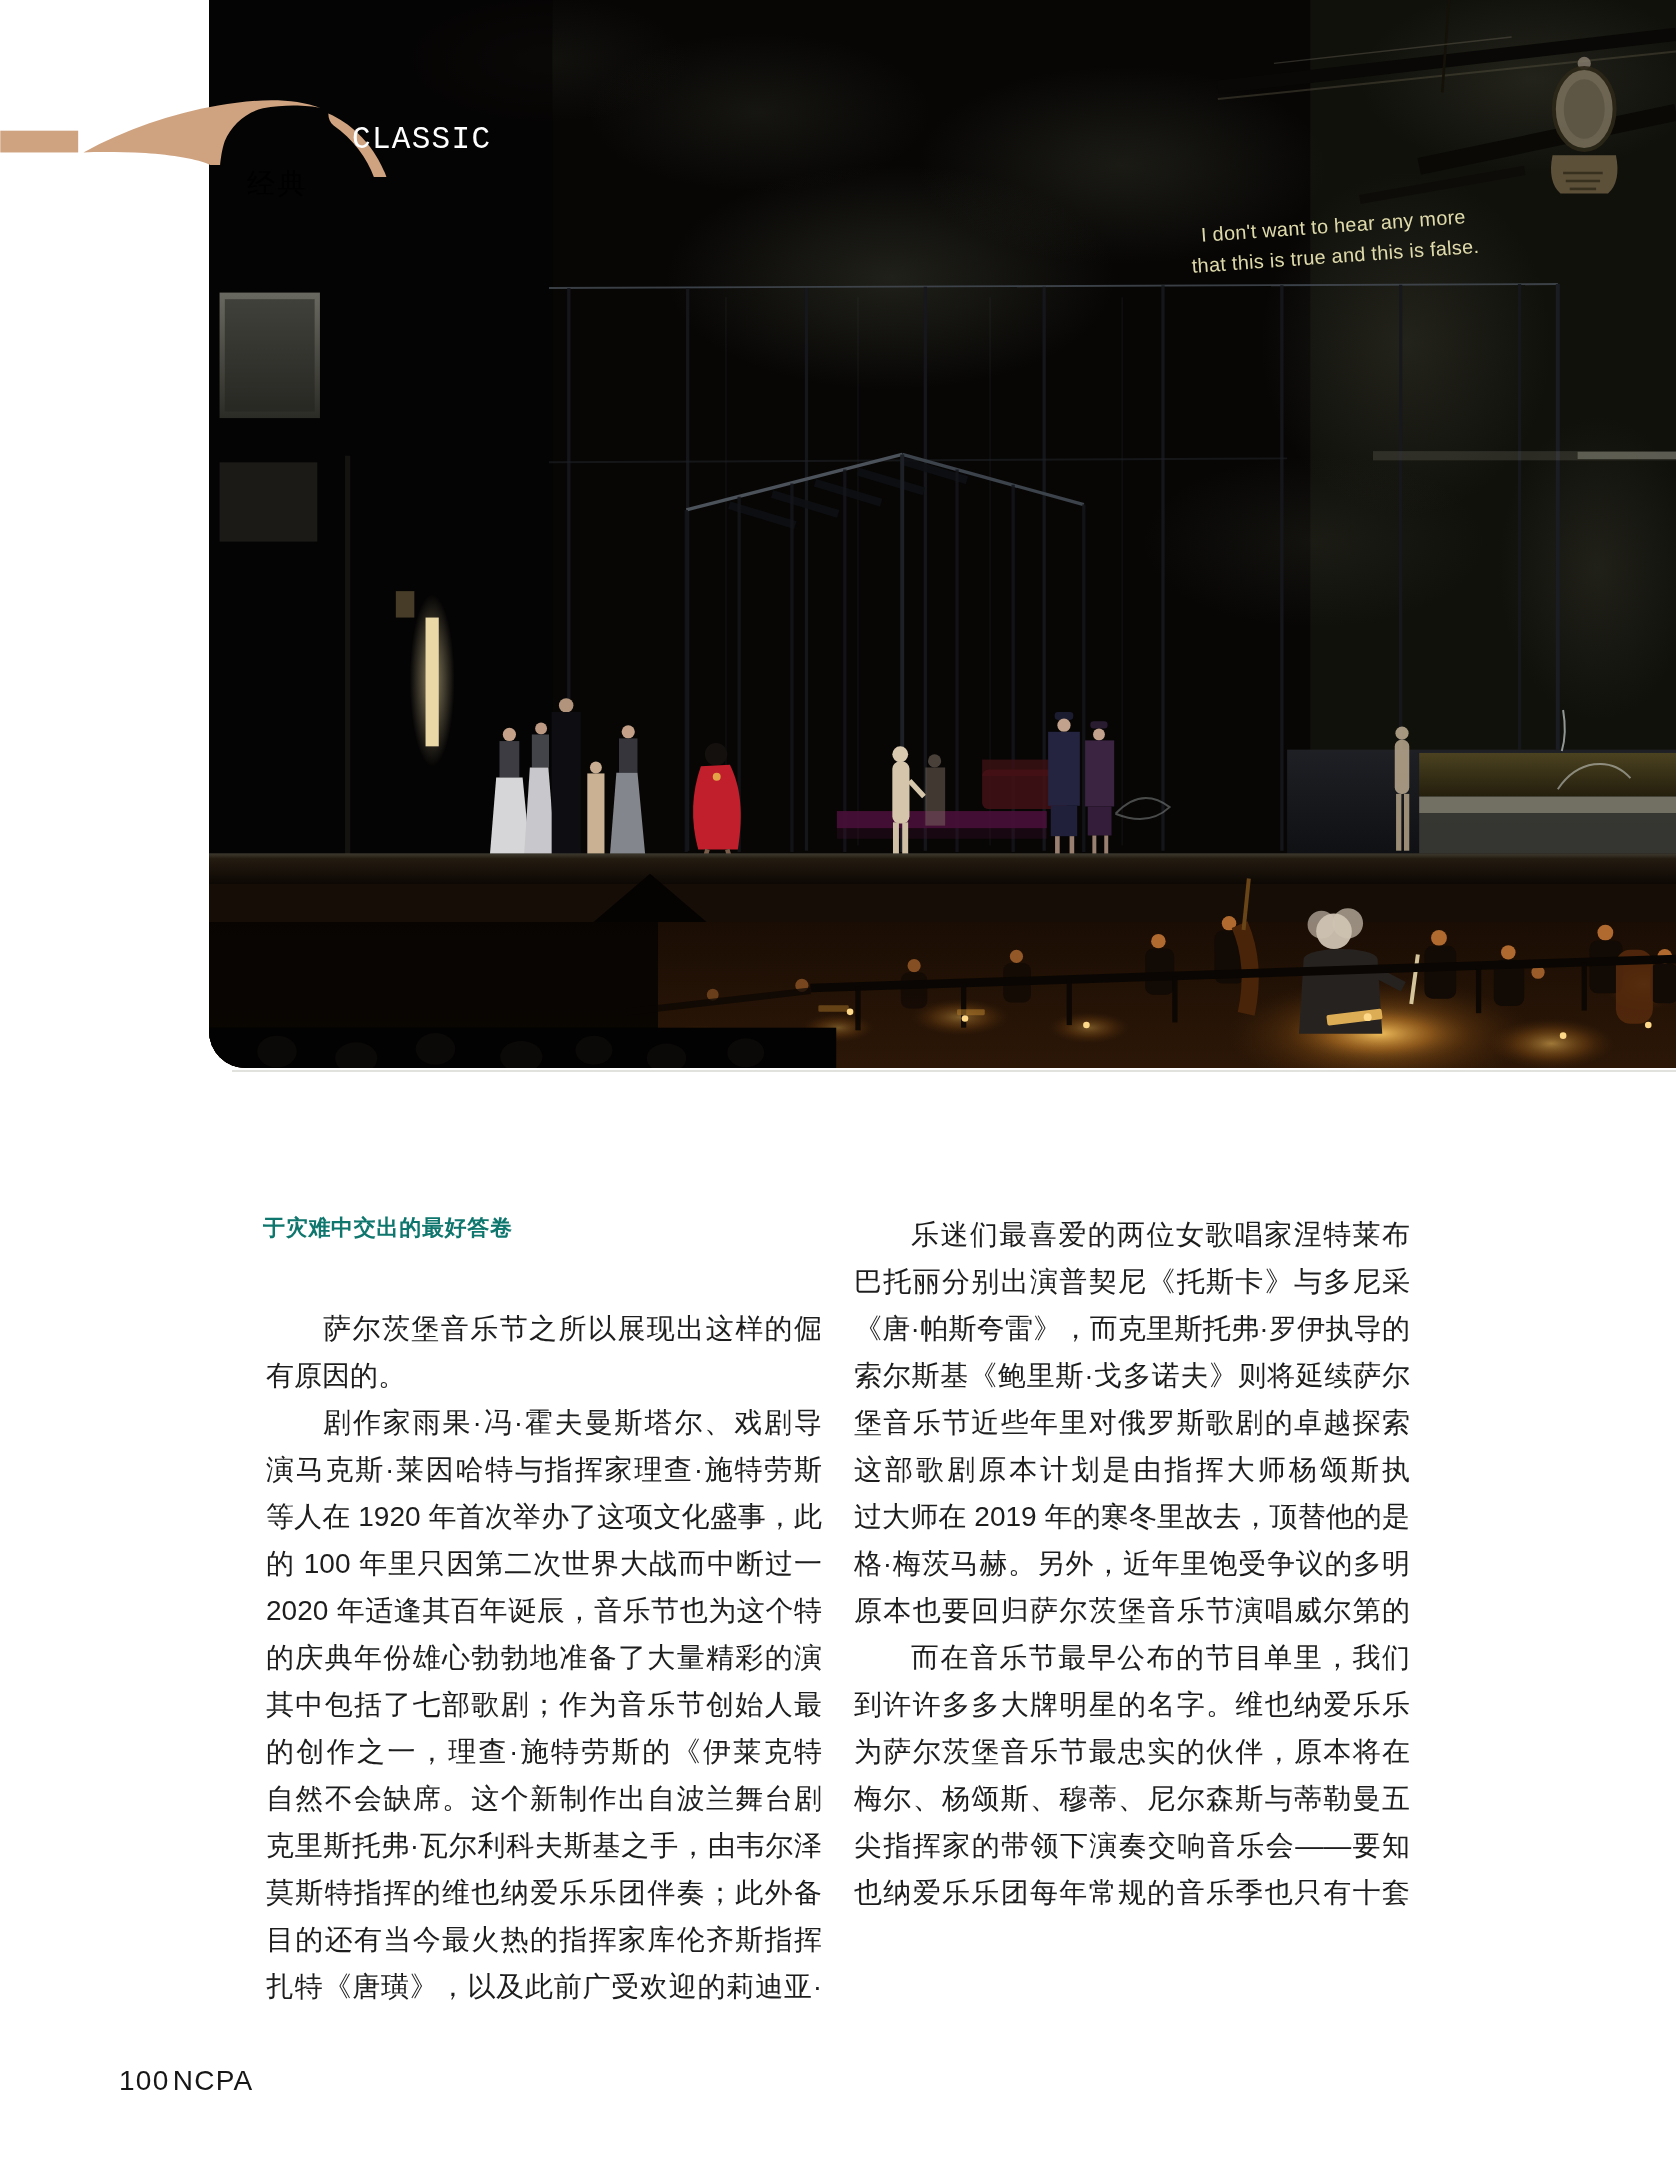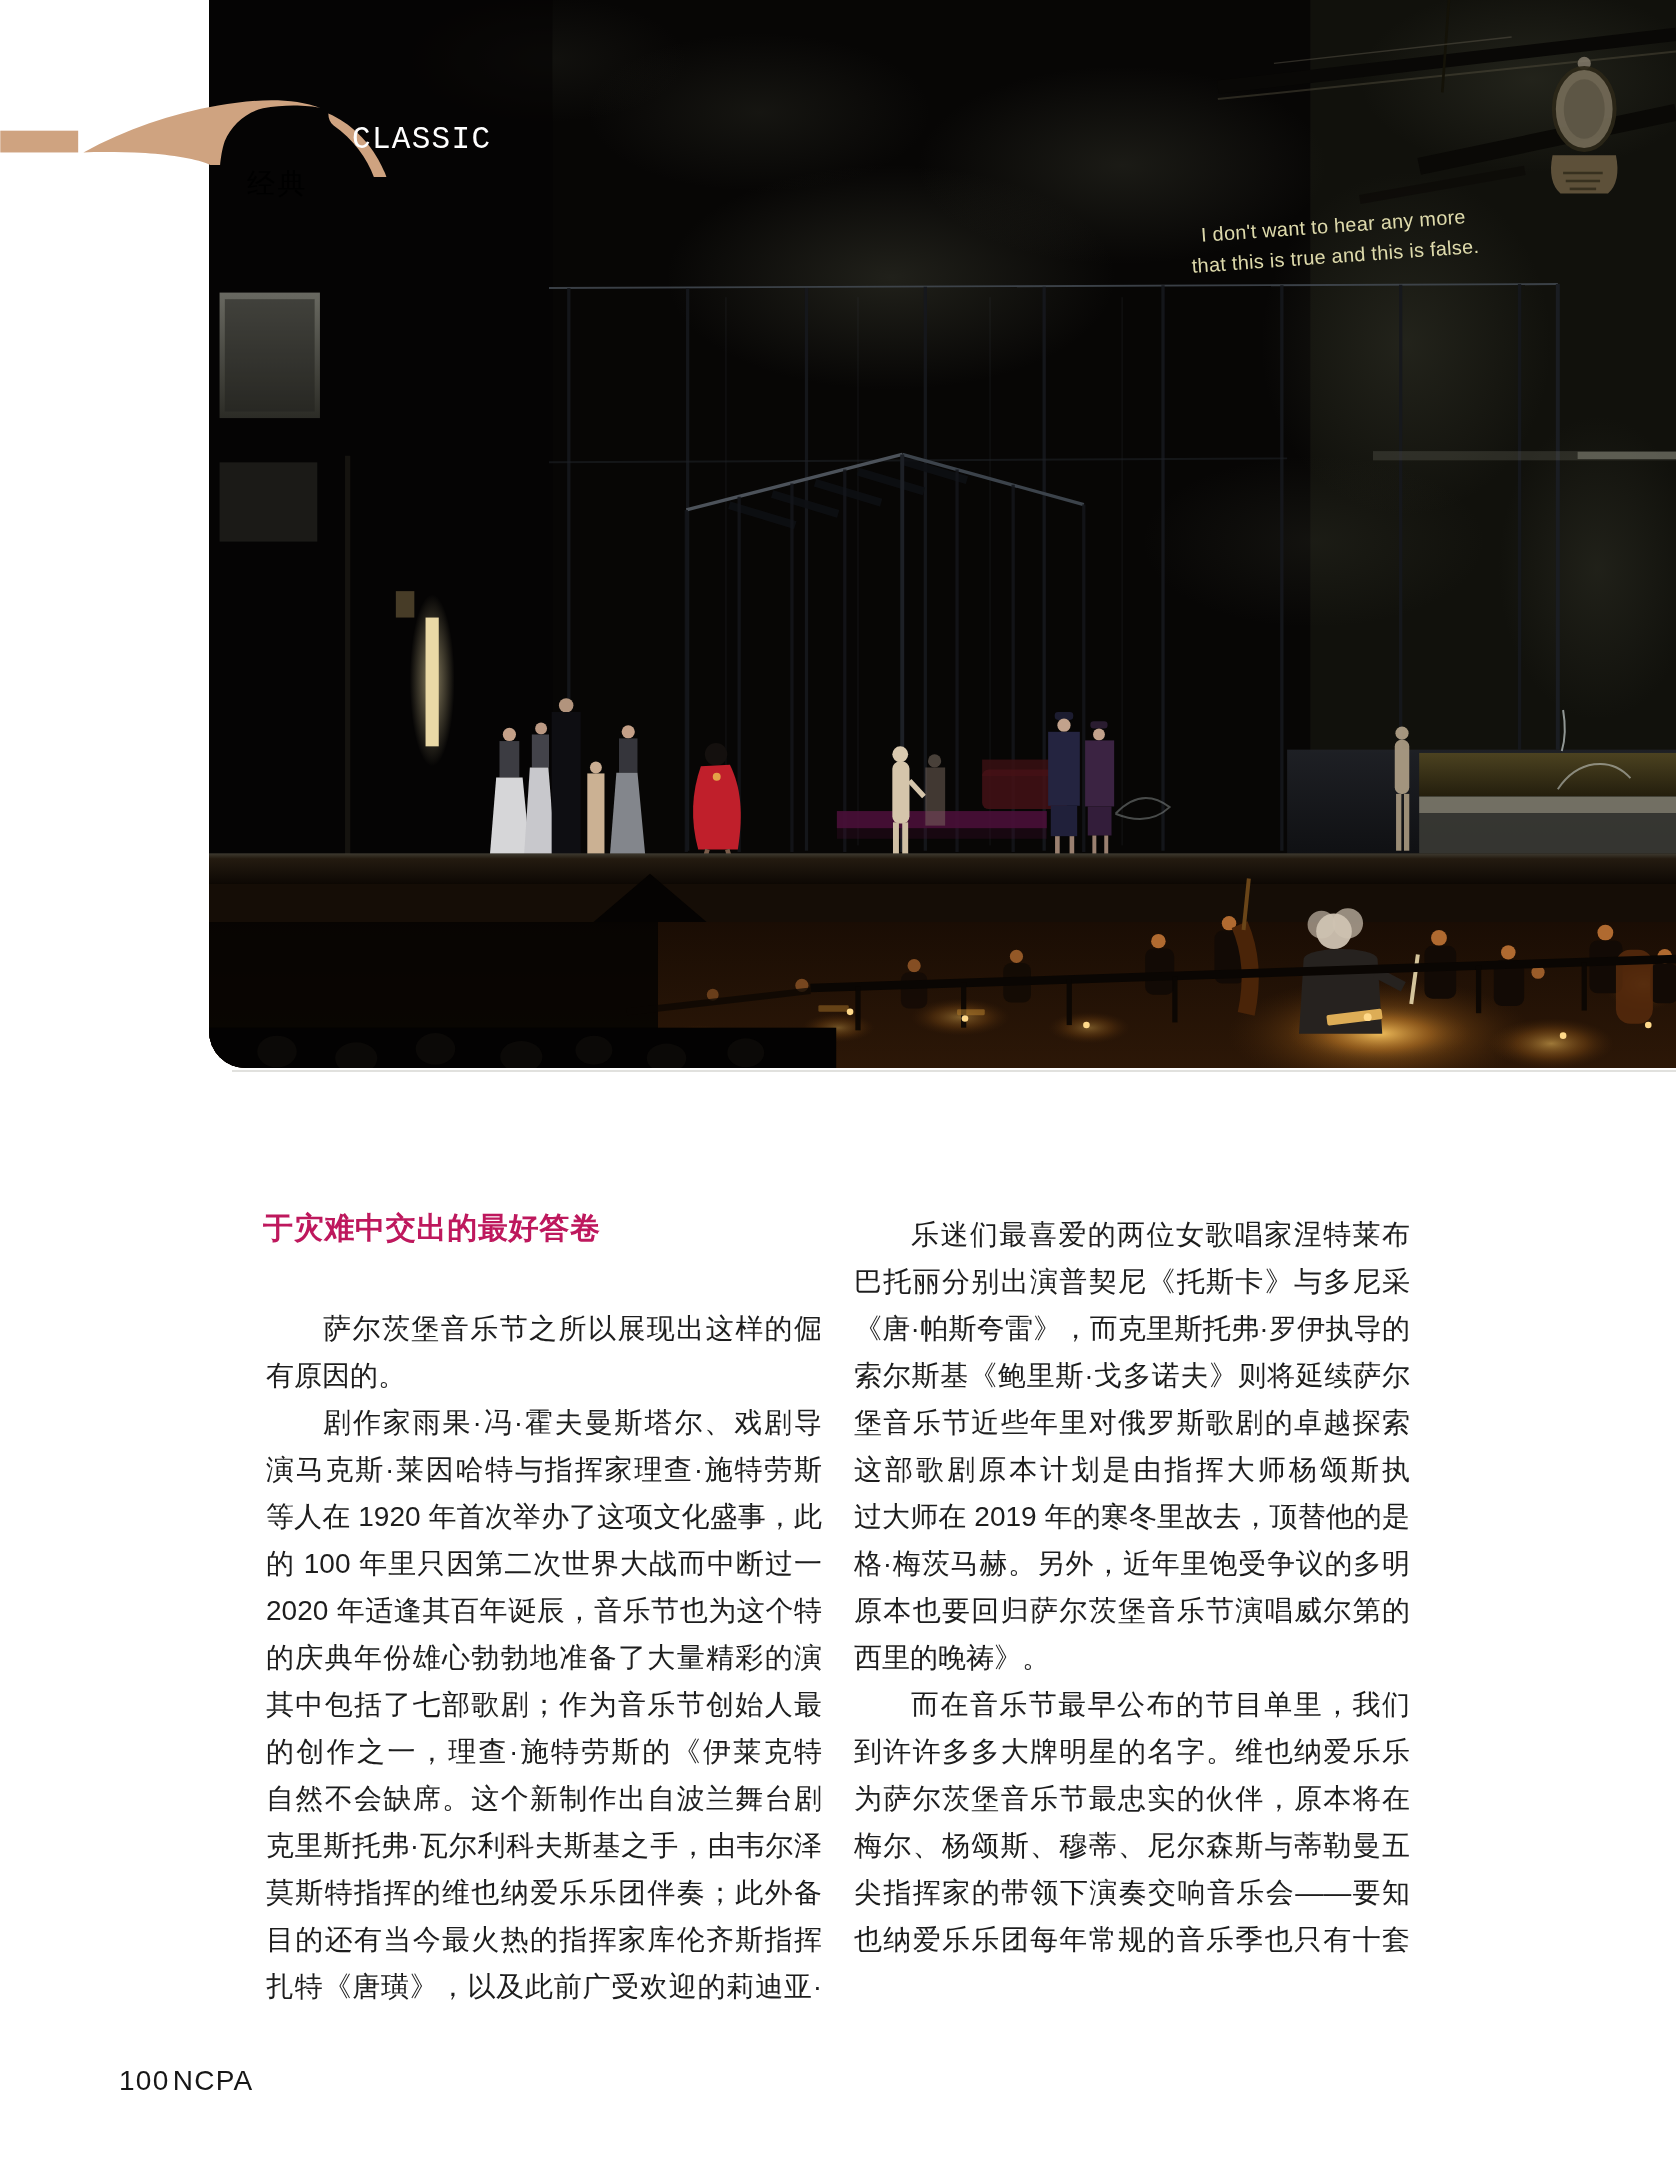--- a/index.html
+++ b/index.html
@@ -25,21 +25,21 @@
     font-size:28px;font-weight:400;letter-spacing:2.6px;line-height:32px;margin-top:44px;
   }
   .section-en{
     position:absolute;left:352px;top:123px;color:#ffffff;
     font-family:Liberation Mono, monospace;
     font-size:31px;letter-spacing:1.3px;line-height:33px;
   }
   
   .article-heading{
     position:absolute;left:263px;top:1208px;width:561px;
-    font-size:30px;font-weight:700;color:#be185d;line-height:40px;letter-spacing:0.7px;
+    font-size:22px;font-weight:700;color:#0f766e;line-height:40px;letter-spacing:0.7px;
   }
   .col{position:absolute;width:556px;color:#1d1d1d;}
   .col-left{left:266px;top:1305px;}
   .col-right{left:854px;top:1211px;}
   .line{
     font-size:28px;line-height:47px;height:47px;overflow:hidden;
     text-align:justify;text-align-last:justify;font-weight:400;
   }
   .line.indent{text-indent:57px;}
   .line.end{text-align-last:left;}
@@ -430,21 +430,20 @@
 <div class="col col-right">
     <div class="line indent">乐迷们最喜爱的两位女歌唱家涅特莱布科与</div>
     <div class="line">巴托丽分别出演普契尼《托斯卡》与多尼采蒂的</div>
     <div class="line">《唐·帕斯夸雷》，而克里斯托弗·罗伊执导的穆</div>
     <div class="line">索尔斯基《鲍里斯·戈多诺夫》则将延续萨尔茨</div>
     <div class="line">堡音乐节近些年里对俄罗斯歌剧的卓越探索——</div>
     <div class="line">这部歌剧原本计划是由指挥大师杨颂斯执棒，不</div>
     <div class="line">过大师在 2019 年的寒冬里故去，顶替他的是因</div>
     <div class="line">格·梅茨马赫。另外，近年里饱受争议的多明戈</div>
     <div class="line">原本也要回归萨尔茨堡音乐节演唱威尔第的《西</div>
-    <div class="line end">西里的晚祷》。</div>
     <div class="line indent">而在音乐节最早公布的节目单里，我们还看</div>
     <div class="line">到许许多多大牌明星的名字。维也纳爱乐乐团作</div>
     <div class="line">为萨尔茨堡音乐节最忠实的伙伴，原本将在杜达</div>
     <div class="line">梅尔、杨颂斯、穆蒂、尼尔森斯与蒂勒曼五位顶</div>
     <div class="line">尖指挥家的带领下演奏交响音乐会——要知道维</div>
     <div class="line">也纳爱乐乐团每年常规的音乐季也只有十套曲目</div>
   </div>
 
 <div class="footer">
   <span class="num">100</span><span>NCPA</span>

